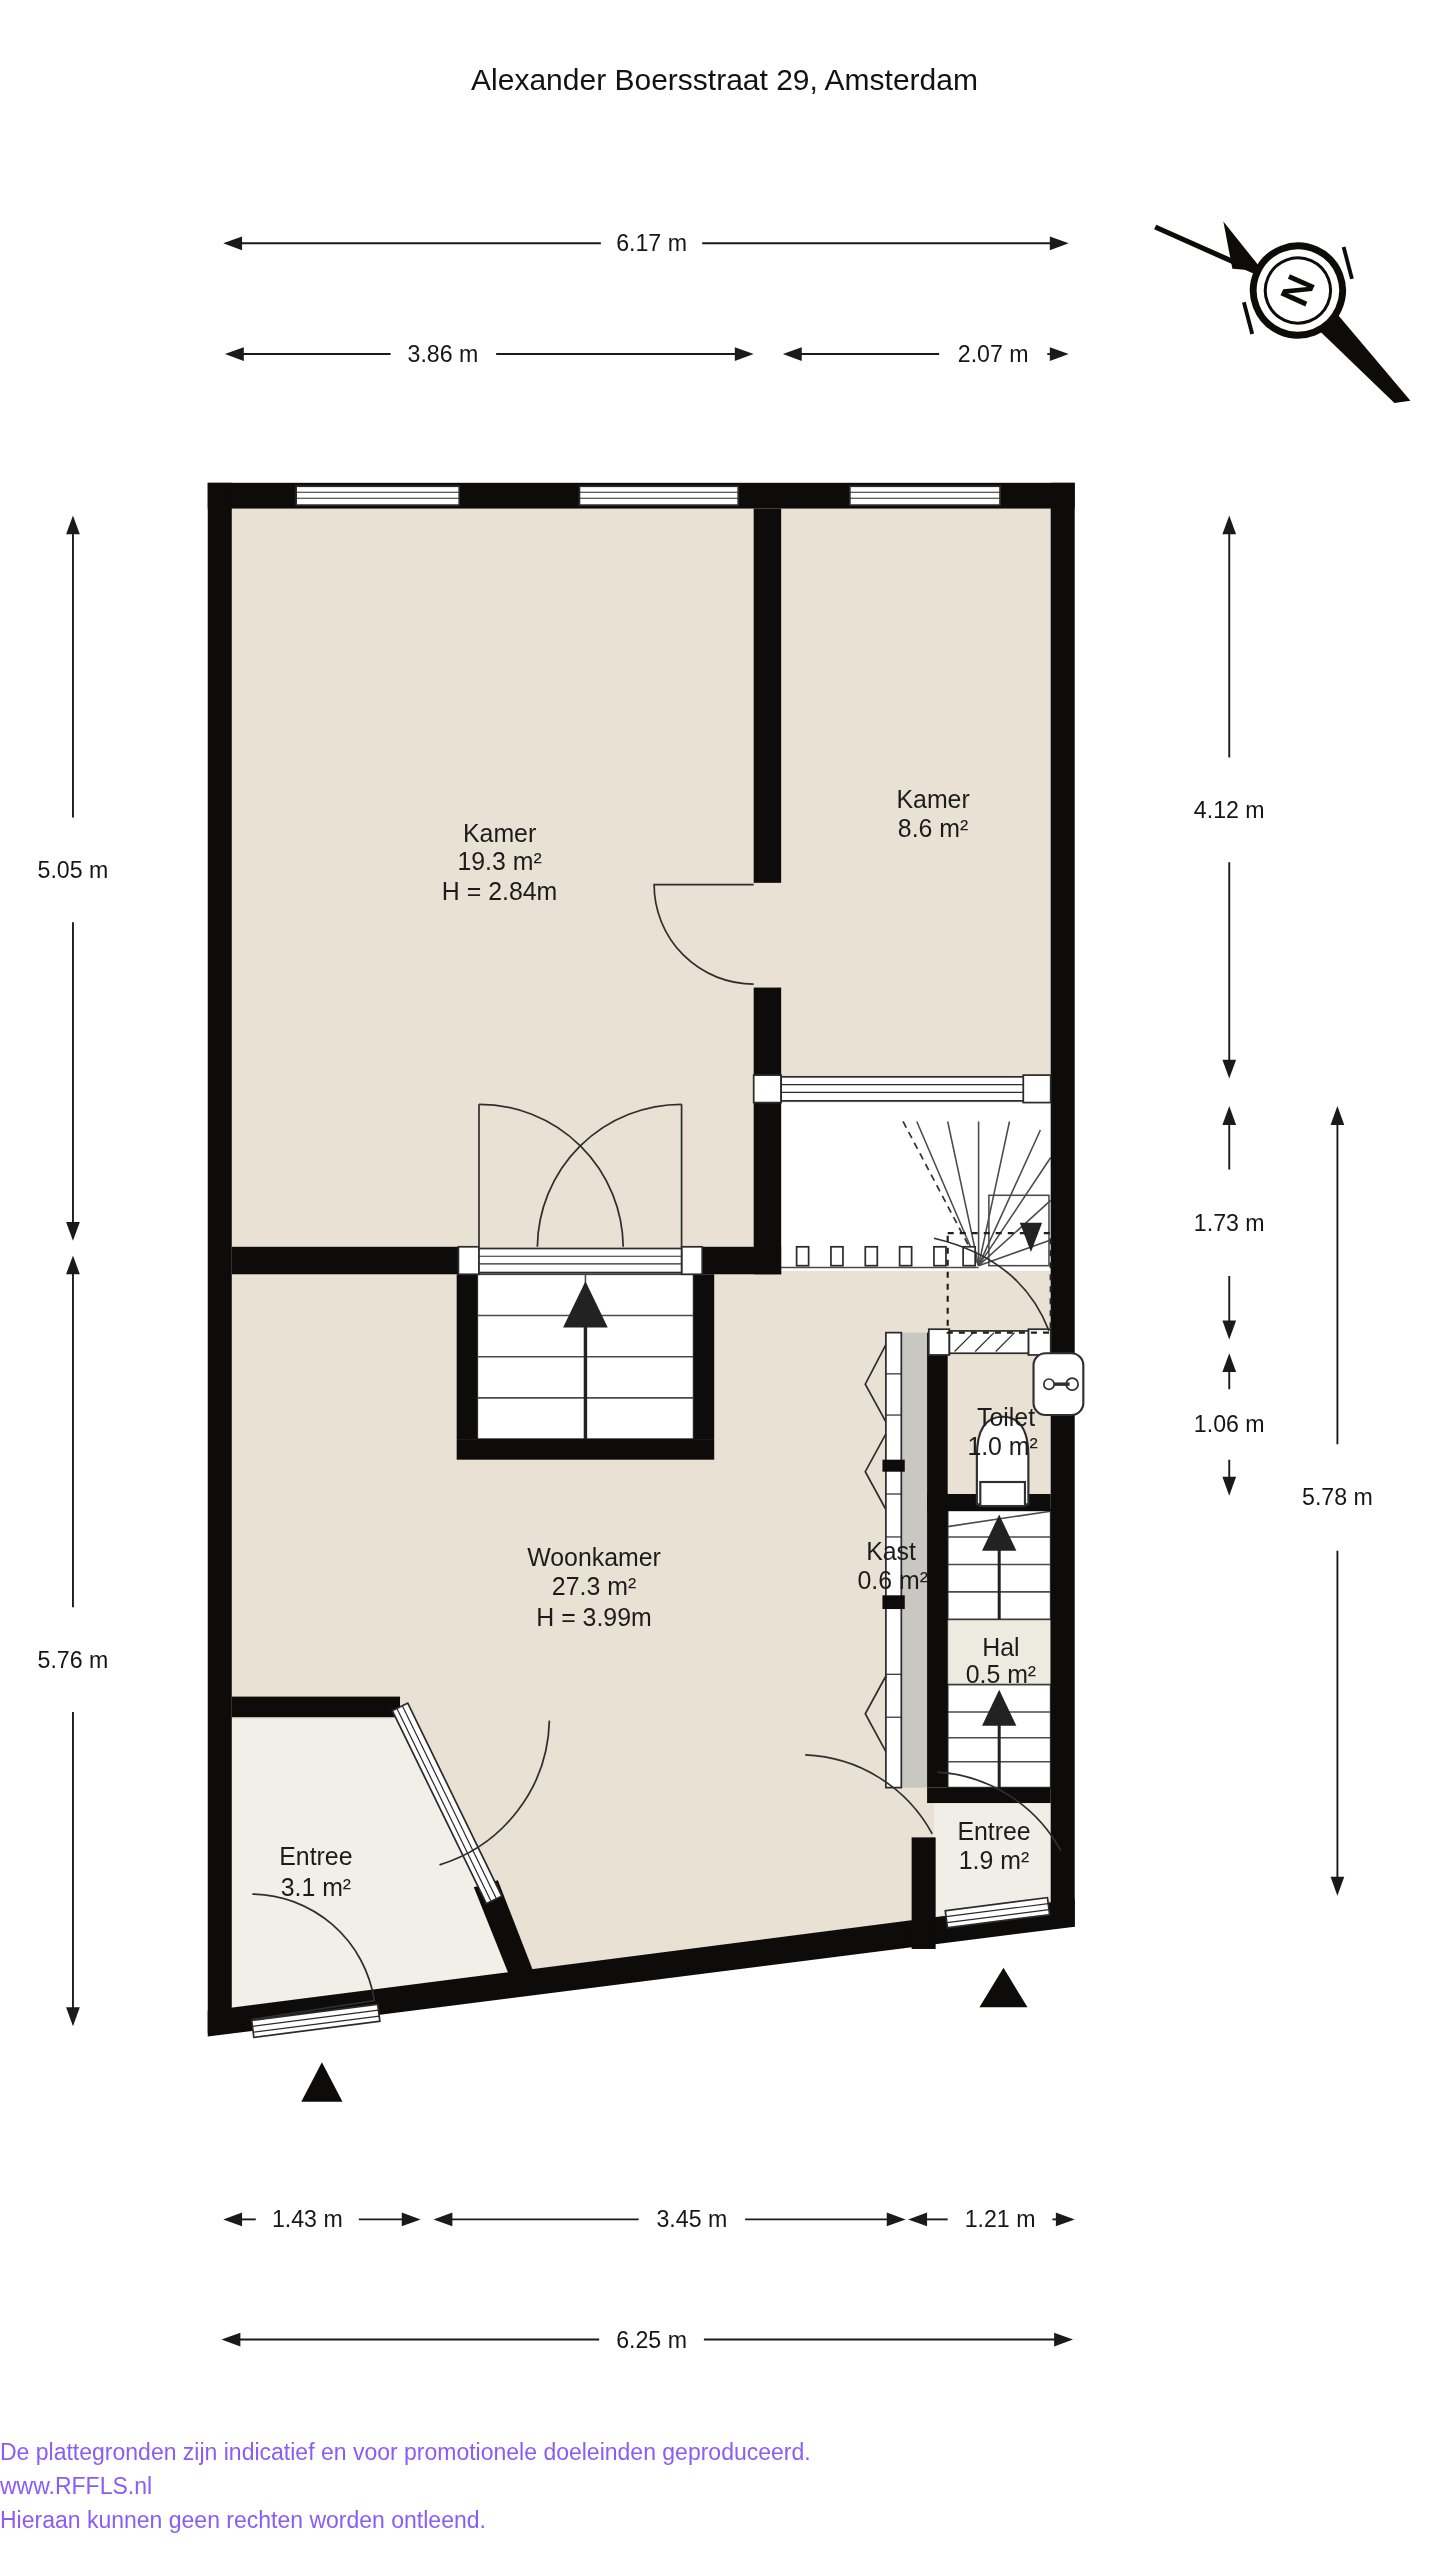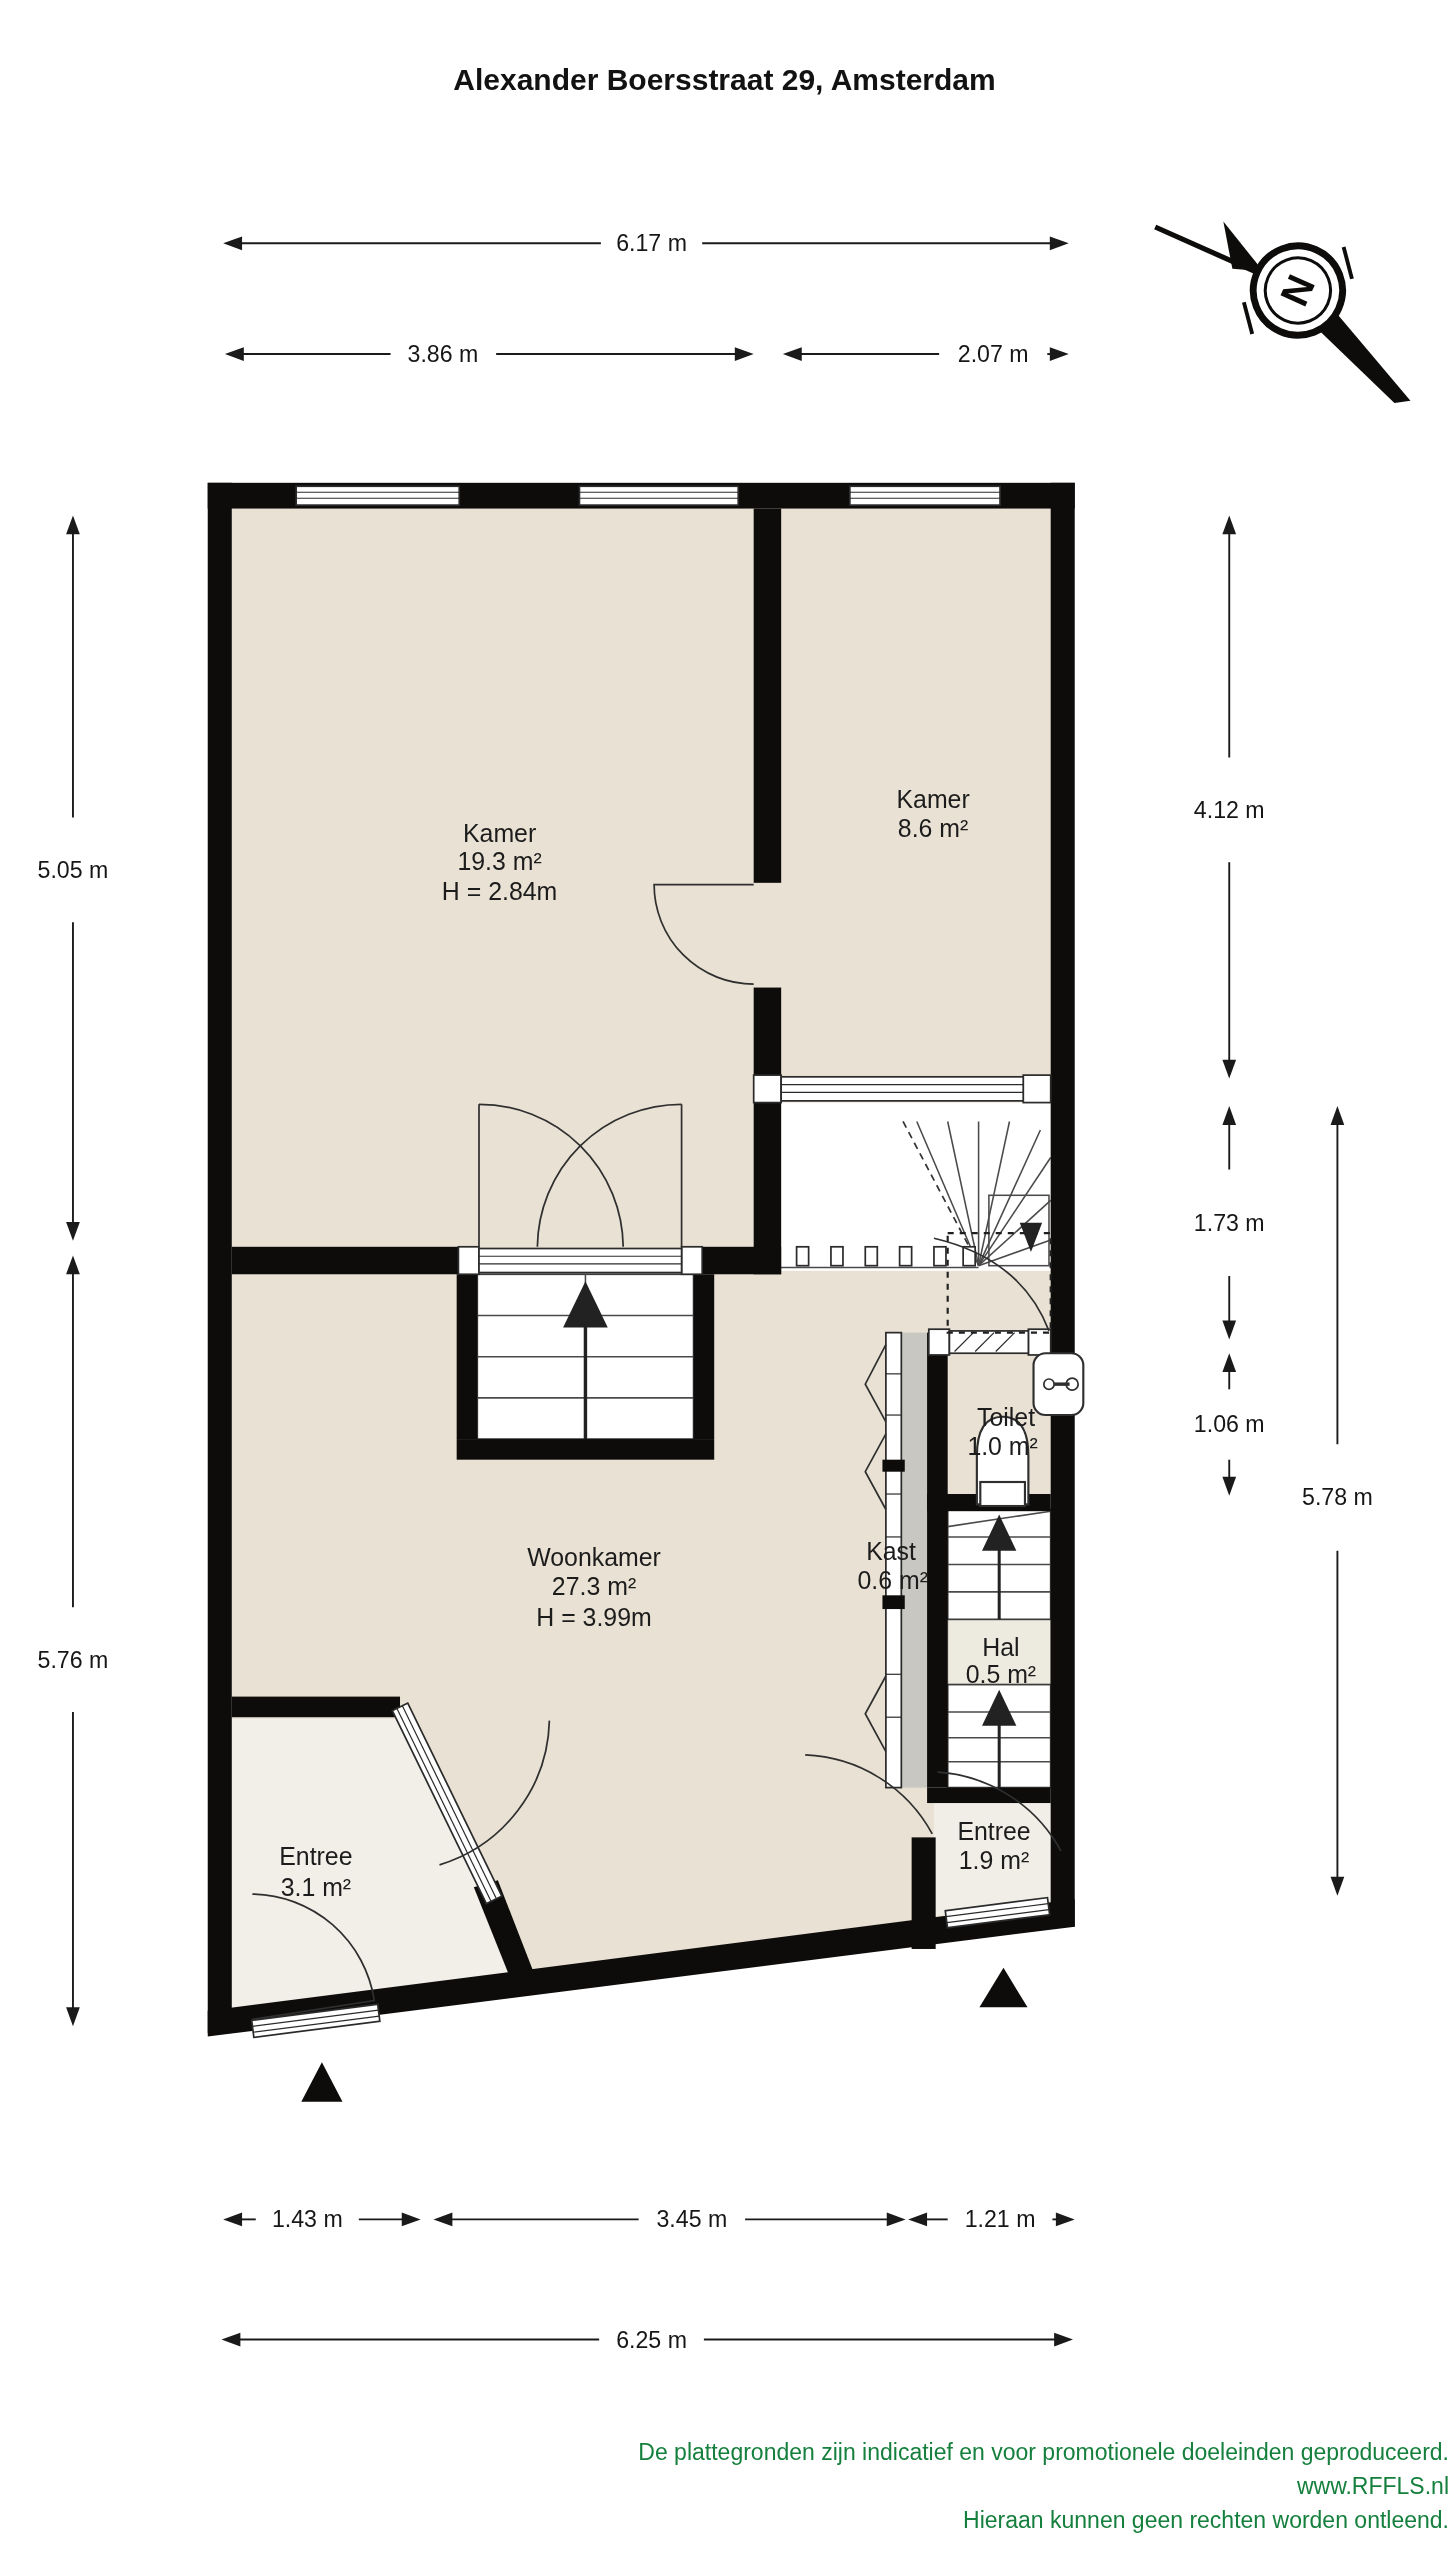--- a/index.html
+++ b/index.html
@@ -1,21 +1,21 @@
 <!DOCTYPE html>
 <html style="font-size:13.7px"><head>
 <meta charset="utf-8">
 <style>
   html,body{margin:0;padding:0;background:#ffffff;}
   .page{position:relative;width:1449px;height:2576px;background:#ffffff;overflow:hidden;
         font-family:"Liberation Sans", sans-serif;color:#111;}
   .title{position:absolute;top:62px;left:0;width:100%;text-align:center;
-         font-weight:bold;font-size:30px;line-height:35px;color:#121212;}
-  .footer{position:absolute;top:2435px;left:0;width:100%;text-align:right;
-          font-size:23px;line-height:34px;color:#15803d;}
+         font-weight:normal;font-size:30px;line-height:35px;color:#121212;}
+  .footer{position:absolute;top:2435px;left:0;width:100%;text-align:left;
+          font-size:23px;line-height:34px;color:#8b5cf6;}
   svg text{font-family:"Liberation Sans", sans-serif;}
   .roomname{font-size:29px;fill:#1c1c1c;text-anchor:middle;dominant-baseline:central;}
   .dimtext{font-size:27px;fill:#161616;text-anchor:middle;dominant-baseline:central;}
   .dimline{stroke:#1a1a1a;stroke-width:2.2;}
   .dimhead{fill:#1a1a1a;}
   .wall{fill:#0e0c0b;}
   .stair{fill:#ffffff;stroke:#3c3c3c;stroke-width:2;}
   .tread{stroke:#4a4a4a;stroke-width:1.8;fill:none;}
   .win{fill:#ffffff;stroke:#2b2b2b;stroke-width:2;}
   .winline{stroke:#2b2b2b;stroke-width:1.4;}

